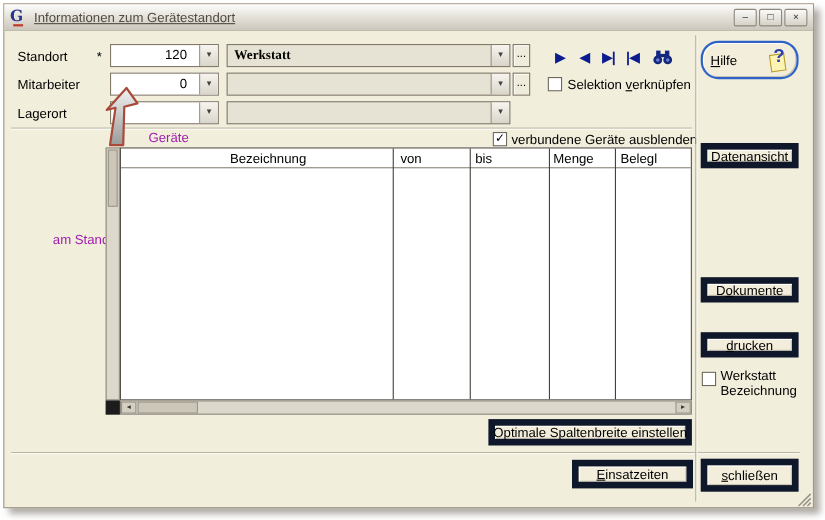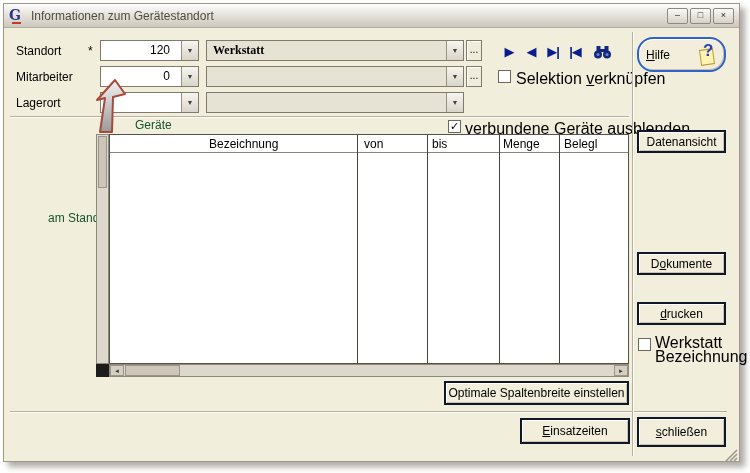--- a/index.html
+++ b/index.html
@@ -12,21 +12,21 @@
             box-shadow:5px 5px 6px rgba(110,102,92,0.55); }
 
   
   #titlebar { position:absolute; left:0; top:0; right:0; height:24px;
               background:linear-gradient(#fdfdfc,#e2ded6 55%,#cdc8bd);
               border-bottom:1px solid #b3aea2; display:flex; align-items:center; padding:0 5px; }
   .app-icon { width:16px; height:16px; position:relative; margin-right:6px;
               font-family:"DejaVu Serif","Liberation Serif",serif; font-weight:bold;
               color:#27348b; font-size:14px; line-height:15px; }
   .app-icon::after { content:""; position:absolute; left:3px; bottom:0; width:9px; height:2px; background:#c03a2a; }
-  #title-text { font-size:12px; color:#504c44; }
+  #title-text { font-size:12px; color:#504c44;text-decoration:underline; }
   .winbtns { margin-left:auto; display:flex; gap:2px; }
   .winbtn { width:21px; height:16px; background:linear-gradient(#fbfaf8,#d5d1c7);
             border:1px solid #8f897d; border-radius:2px; font-size:9px; line-height:13px;
             text-align:center; color:#2f2c26; display:inline-block; }
 
   
   .lbl { position:absolute; font-size:12px; color:#000; white-space:nowrap; }
   .combo { position:absolute; height:21px; background:#fff; border:1px solid #82796b; display:flex; overflow:hidden; }
   .combo.gray { background:#e7e3d4; }
   .combo .val { flex:1; font-size:12px; line-height:19px; padding:0 6px; color:#000; white-space:nowrap; overflow:hidden; }
@@ -37,45 +37,45 @@
   .combo .drop i { font-style:normal; font-size:7px; color:#44403a; line-height:1; }
   .more { position:absolute; width:16px; height:21px; background:#f0ecdb; border:1px solid #82796b;
           box-shadow:inset 1px 1px 0 #fff; font-size:10px; text-align:center; line-height:17px; color:#000; }
 
   .nav { position:absolute; width:22px; height:21px; background:transparent; border:none;
          color:#0a1c8e; font-size:13px; font-weight:bold; letter-spacing:-1px;
          display:flex; align-items:center; justify-content:center; cursor:default; font-family:inherit; }
 
   .cb { position:absolute; width:13px; height:13px; background:#fff; border:1px solid #6e685c;
         font-size:11px; line-height:11px; text-align:center; color:#000; font-weight:bold; }
-  .cb-label { position:absolute; font-size:16px; color:#000; white-space:nowrap; }
+  .cb-label { position:absolute; font-size:12px; color:#000; white-space:nowrap; }
   .u { text-decoration:underline; }
 
   .groove-h { position:absolute; height:2px; border-top:1px solid #b5b0a2; border-bottom:1px solid #fdfcf6; }
   .groove-v { position:absolute; width:2px; border-left:1px solid #b5b0a2; border-right:1px solid #fdfcf6; }
 
   
-  .frag { position:absolute; font-size:12px; color:#14532d; white-space:nowrap; }
+  .frag { position:absolute; font-size:12px; color:#a21caf; white-space:nowrap; }
   #vscroll { position:absolute; left:92px; top:130px; width:13px; height:230px;
              background:#dcd8cc; border:1px solid #8f897d; }
   #vthumb { position:absolute; left:1px; top:1px; width:9px; height:52px; background:#cbc6b8; border:1px solid #9a958a; display:block; }
   #grid { position:absolute; left:105px; top:130px; width:520px; height:230px; background:#fff; border:1px solid #56524a; }
   .vline { position:absolute; top:0; bottom:0; width:1px; background:#45423a; }
   .hdrline { position:absolute; left:0; right:0; top:17px; height:1px; background:#8a867c; }
   .ghdr { position:absolute; top:2px; font-size:12px; color:#000; white-space:nowrap; }
   #hscroll { position:absolute; left:105px; top:360px; width:520px; height:13px;
              background:#dcd8cc; border:1px solid #8f897d; display:flex; align-items:stretch; }
   .sarrow { width:14px; background:#d4cfc2; border:1px solid #9a958a; font-size:6px; line-height:10px;
             text-align:center; color:#3a372f; }
   #hthumb { width:55px; background:#ccc7b9; border:1px solid #9a958a; margin-left:1px; }
   .strack { flex:1; }
   #scorner { position:absolute; left:92px; top:360px; width:13px; height:13px; background:#1c1c1c; }
 
   
-  .btn { position:absolute; background:#f2eedb; border:2px solid #0f172a;
+  .btn { position:absolute; background:#f2eedb; border:6px solid #0f172a;
          box-shadow:inset 1px 1px 0 #ffffff, inset -1px -1px 0 #c9c3b2;
          font-size:12px; color:#000; display:flex; align-items:center; justify-content:center;
          font-family:inherit; cursor:default; white-space:nowrap; }
   #btn-hilfe { border:2px solid #2f63c8; border-radius:16px; justify-content:space-between; padding:0 7px; }
   .help-icon { position:relative; width:20px; height:24px; display:inline-block; }
   .help-icon .doc { position:absolute; left:3px; top:6px; width:14px; height:16px;
                     background:#fdf4b4; border:1px solid #b89b2e; transform:rotate(-8deg); display:block; }
   .help-icon .qm { position:absolute; left:6px; top:-2px; font-size:17px; font-weight:bold; color:#2a3eb1; display:block; }
 
   

